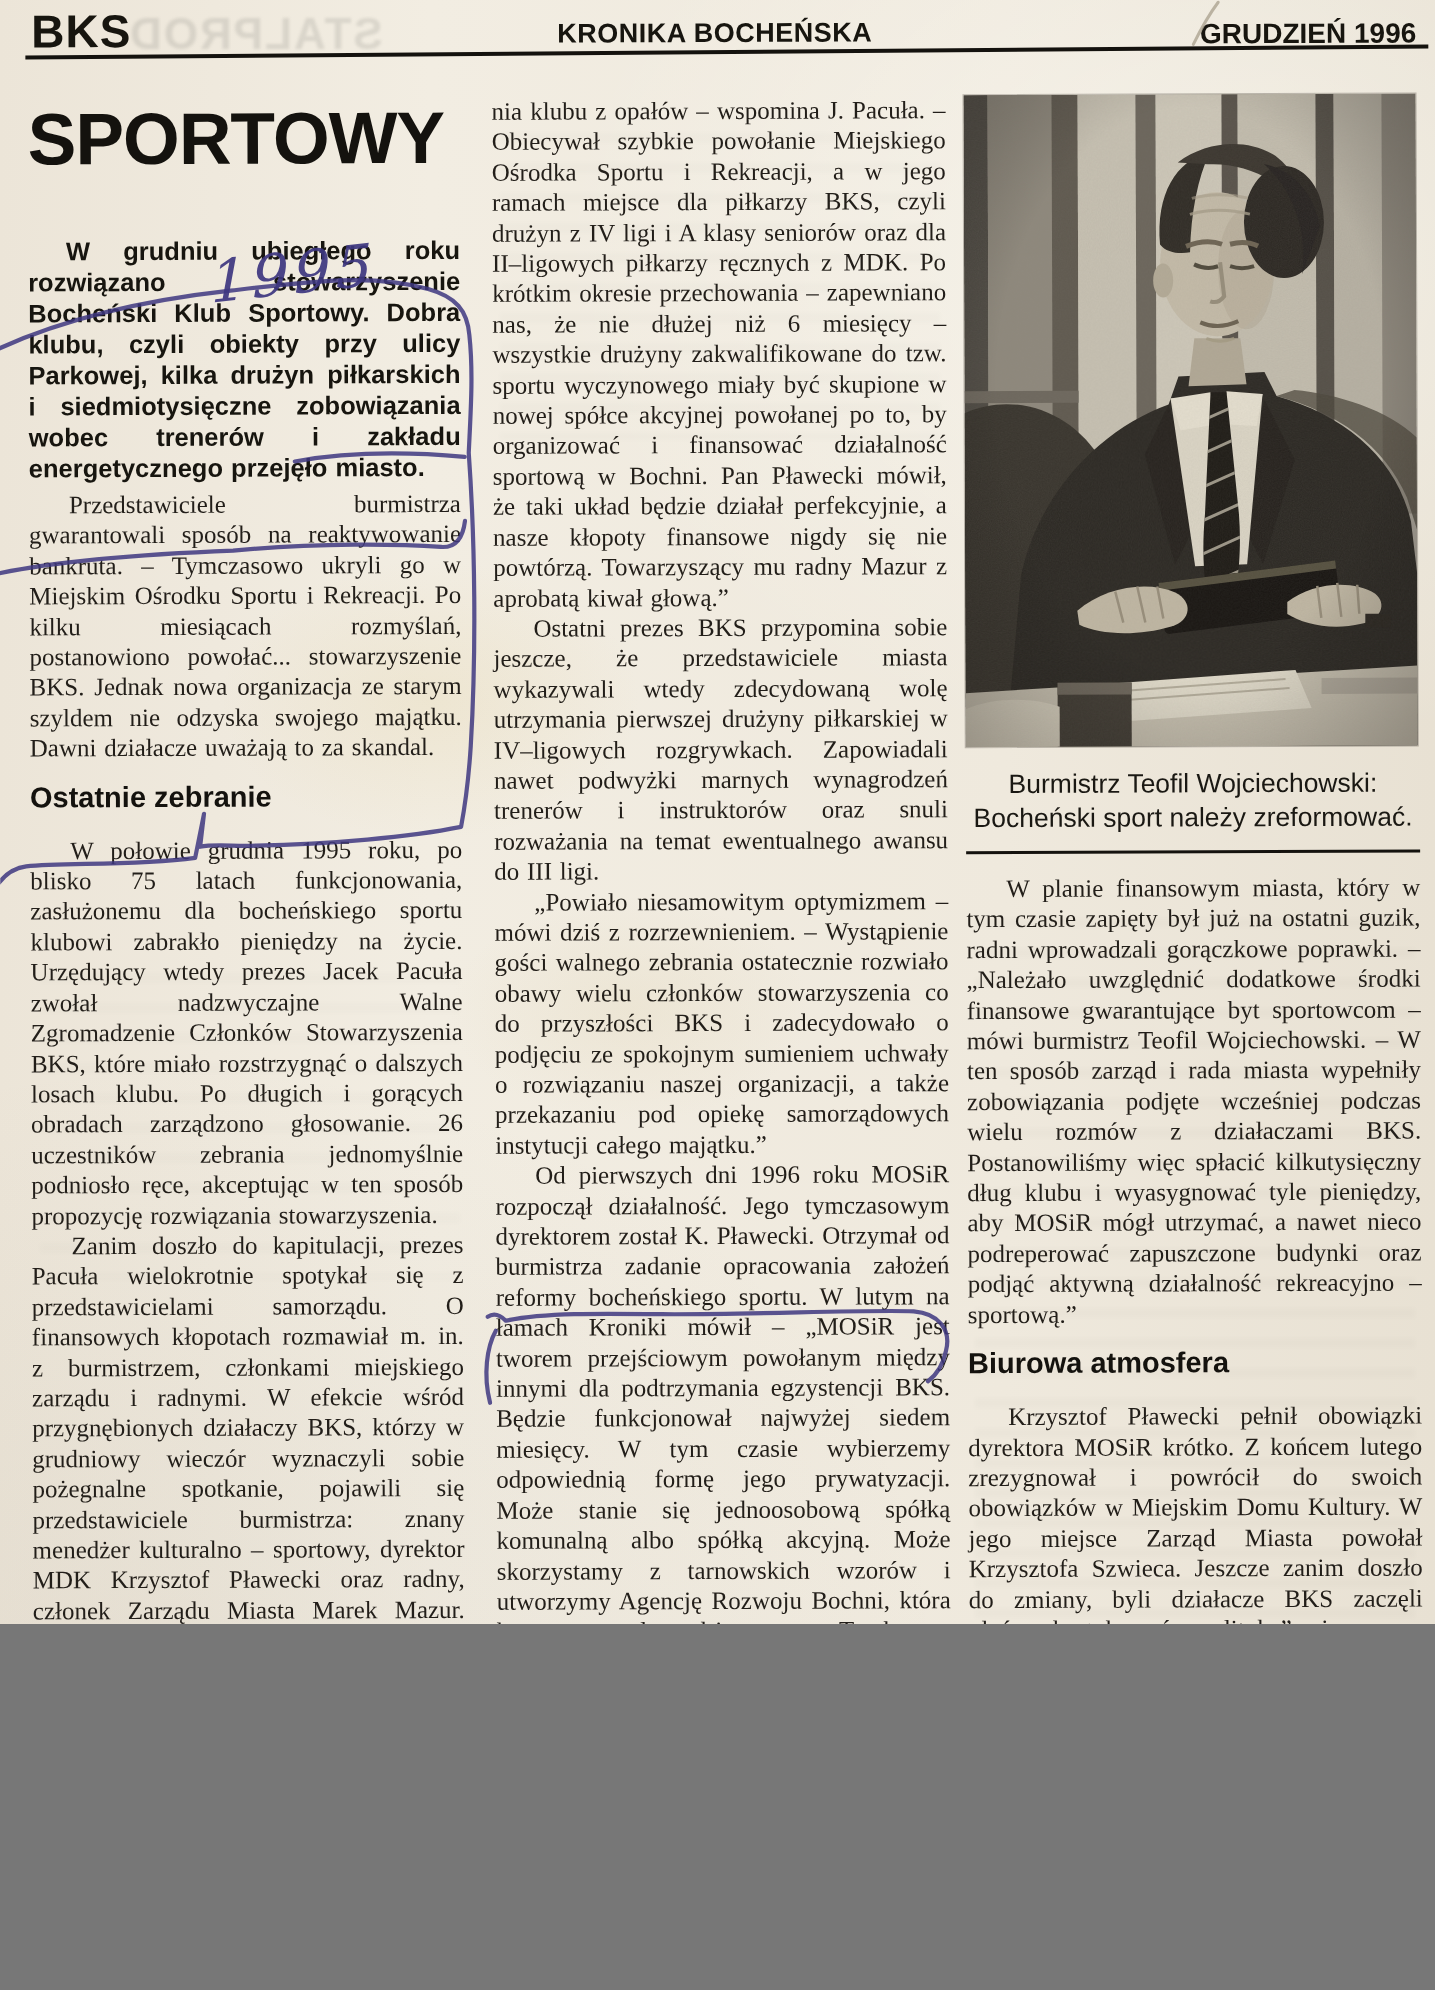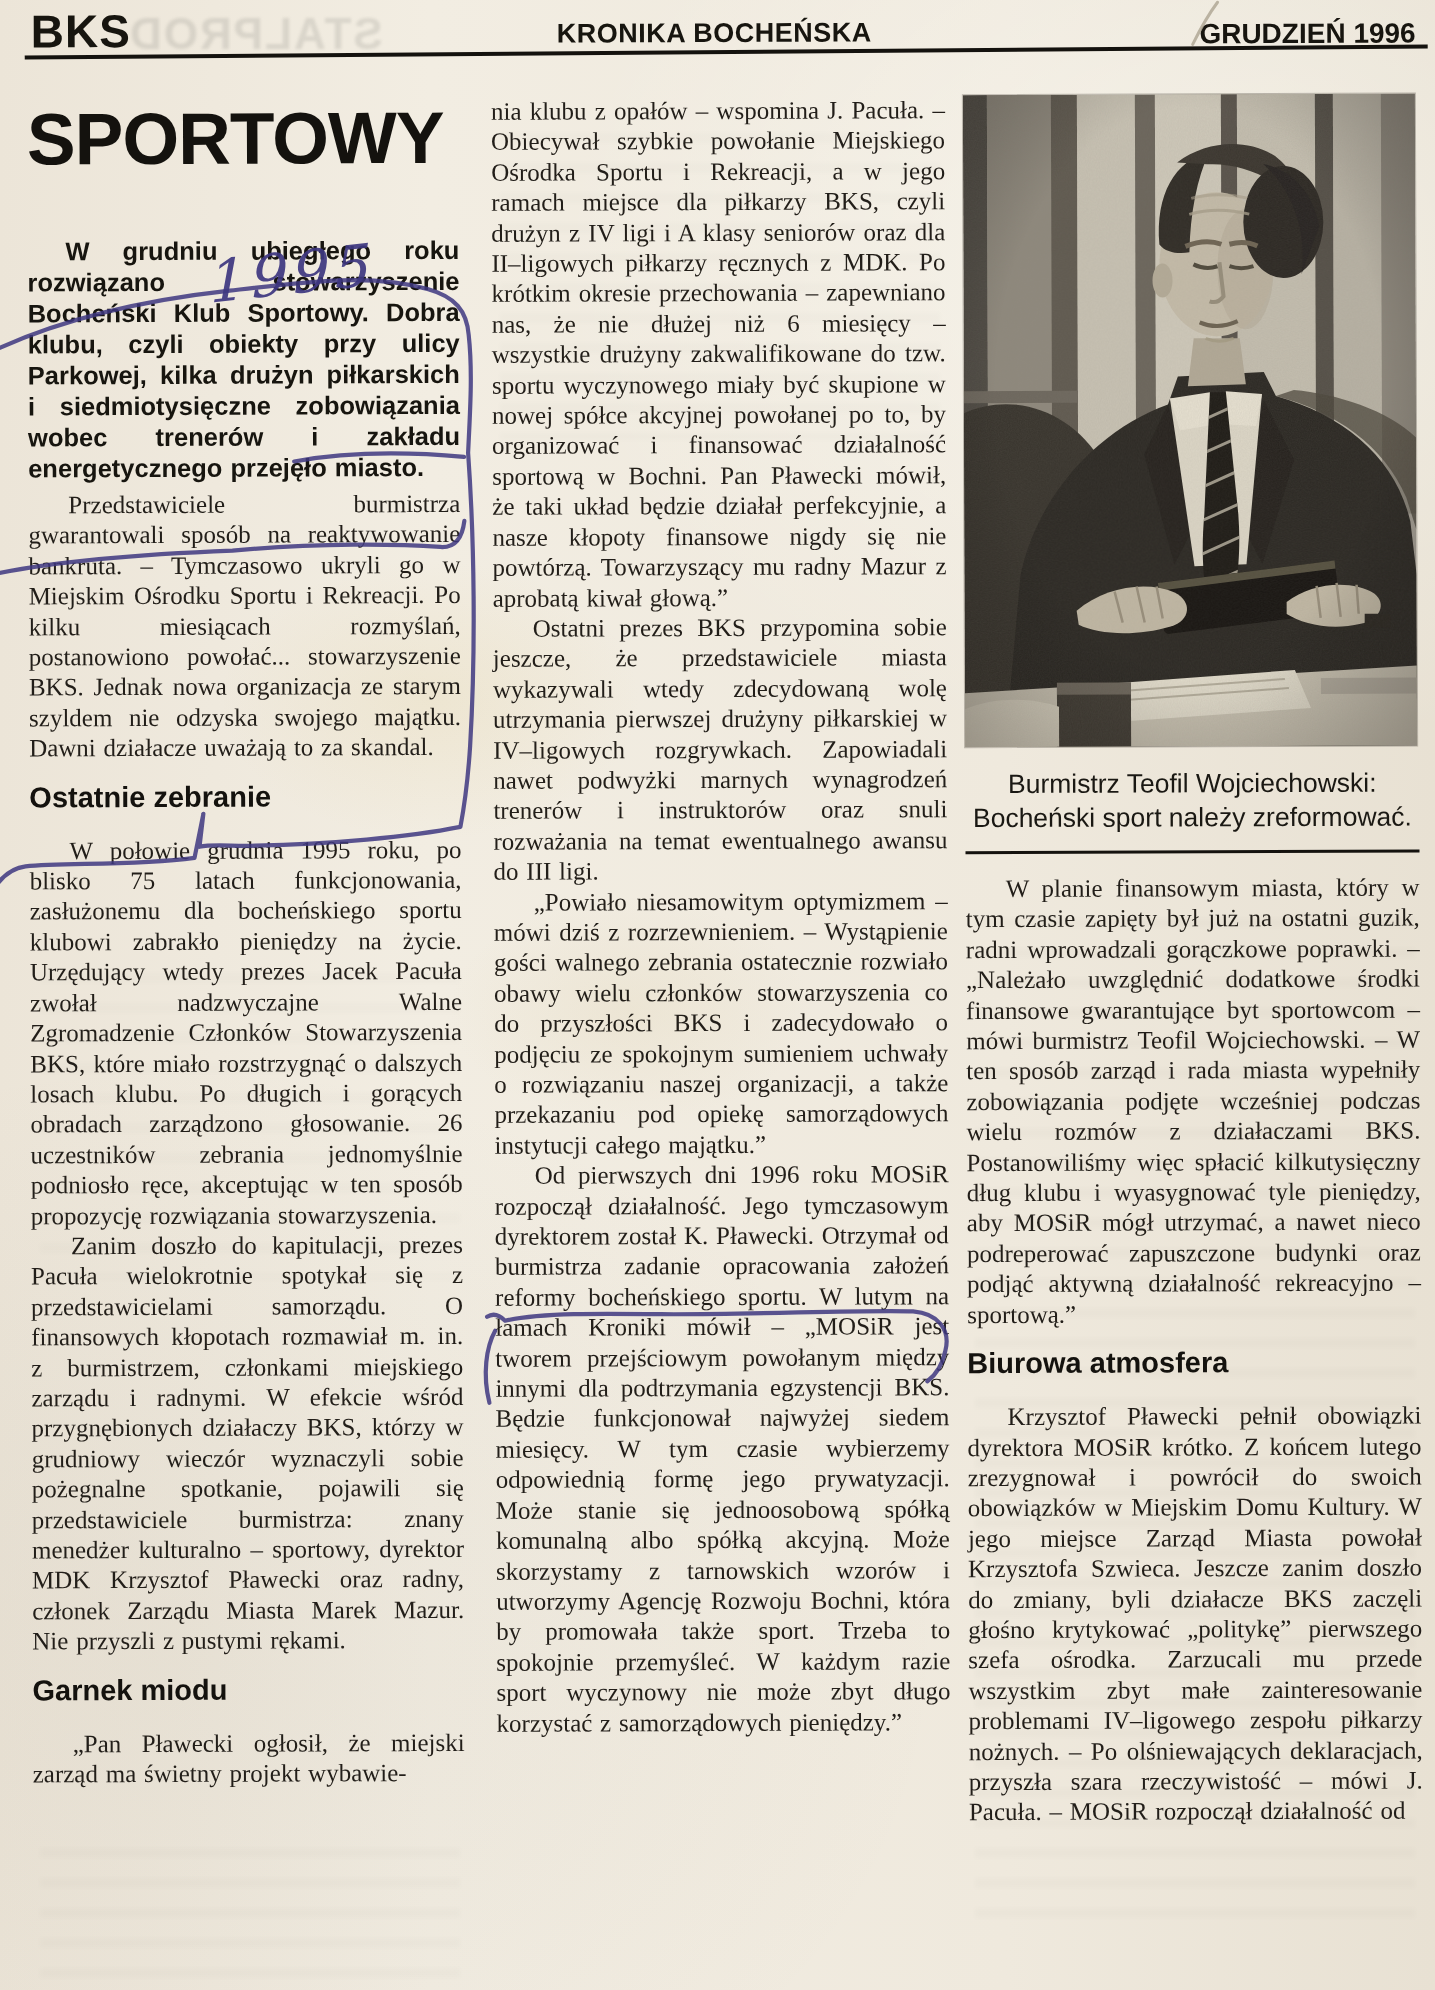--- a/index.html
+++ b/index.html
@@ -1,17 +1,17 @@
 <!DOCTYPE html>
 <html><head>
 <meta charset="utf-8">
 <style>
   html,body{margin:0;padding:0;background:#777;}
   .page{
-    position:relative;width:1435px;height:1990px;overflow:hidden;
+    position:relative;width:1435px;height:1624px;overflow:hidden;
     background:#efe9dd;
     background-image:
       radial-gradient(ellipse 300px 200px at 430px 700px, rgba(214,190,120,.16), transparent 70%),
       radial-gradient(ellipse 260px 160px at 630px 1010px, rgba(205,185,130,.13), transparent 70%),
       radial-gradient(ellipse 900px 700px at 1200px 260px, rgba(255,255,250,.45), transparent 72%),
       radial-gradient(ellipse 1100px 850px at 180px 1650px, rgba(120,110,90,.07), transparent 70%),
       linear-gradient(90deg,#ece5d8,#f2ede2 30%,#efe9dd 70%,#e8e1d3);
     font-family:"Liberation Serif",serif;color:#221e19;
   }
   .inner{position:absolute;inset:0;transform:rotate(-0.2deg);}

